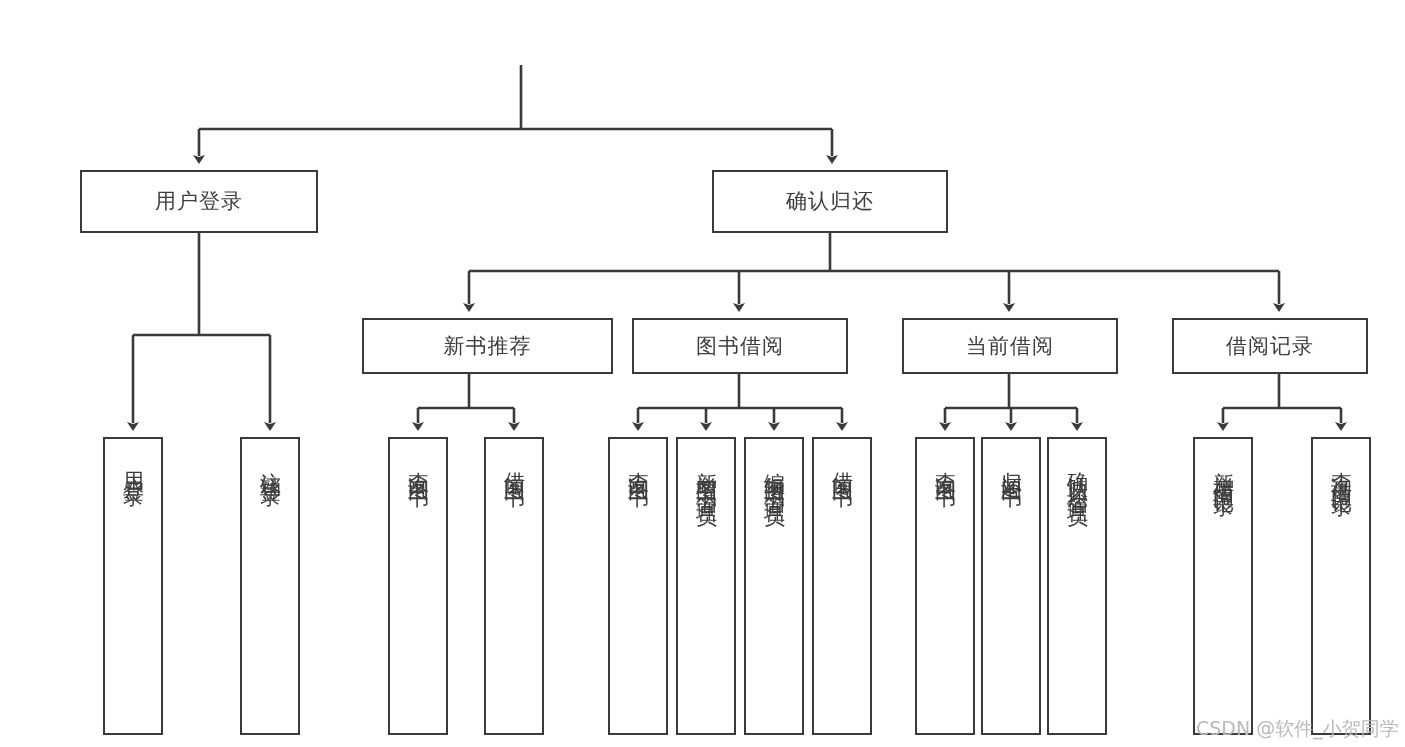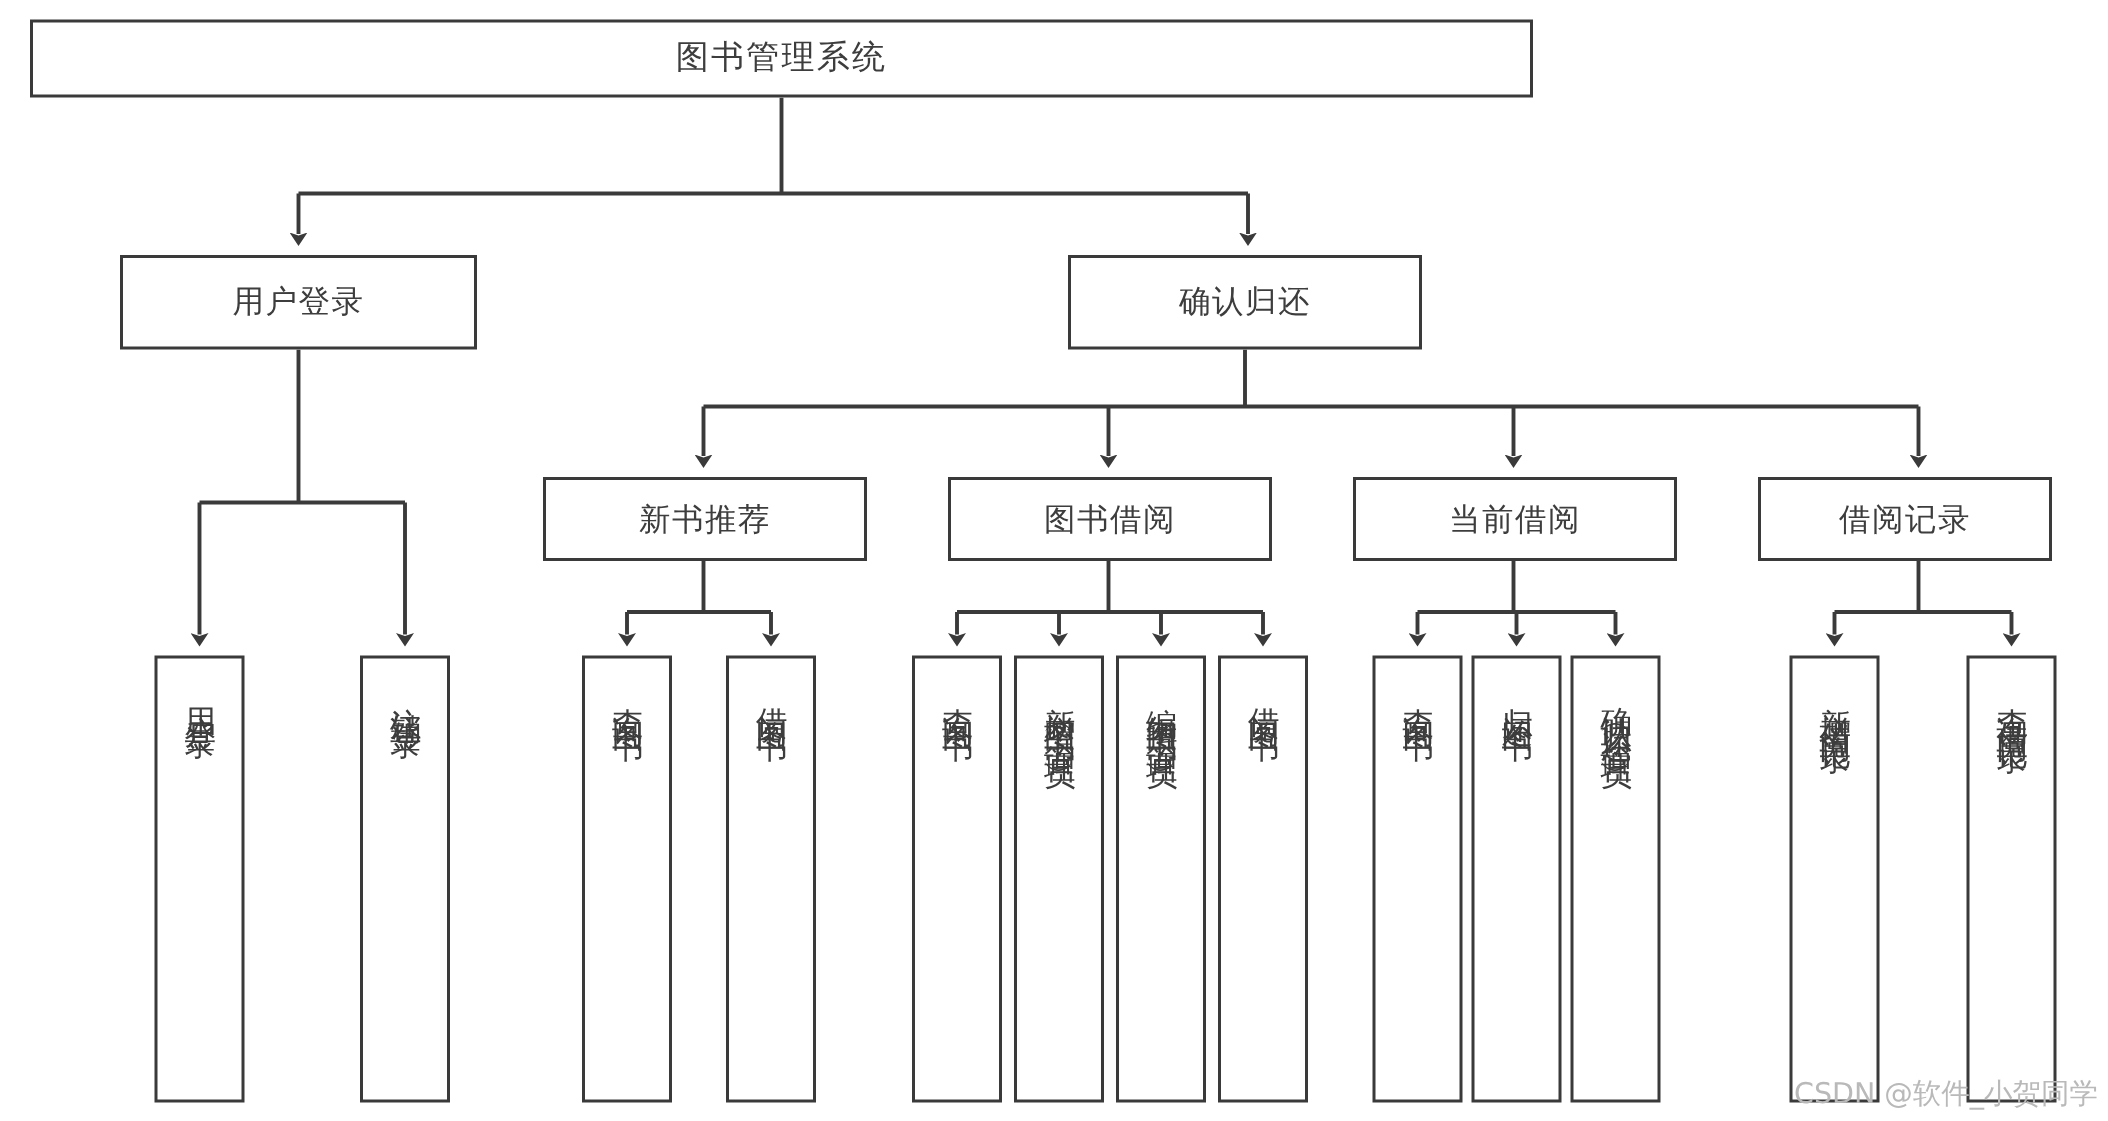--- a/index.html
+++ b/index.html
@@ -117,32 +117,29 @@
       <path d="M1011,408 L1011,423" marker-end="url(#arrow)"></path>
       <path d="M1077,408 L1077,423" marker-end="url(#arrow)"></path>
 
       <path d="M1279,374 L1279,408"></path>
       <path d="M1223,408 L1341,408"></path>
       <path d="M1223,408 L1223,423" marker-end="url(#arrow)"></path>
       <path d="M1341,408 L1341,423" marker-end="url(#arrow)"></path>
     </g>
   </svg>
 
-  <div class="node horiz title" style="left:20px; top:13px; width:1002px; height:52px;">
-    <span class="label">图书管理系统</span>
-  </div>
 
   <div class="node horiz" style="left:80px; top:170px; width:238px; height:63px;">
     <span class="label">用户登录</span>
   </div>
   <div class="node horiz" style="left:712px; top:170px; width:236px; height:63px;">
     <span class="label">确认归还</span>
   </div>
 
-  <div class="node horiz" style="left:362px; top:318px; width:216px; height:56px;">
+  <div class="node horiz" style="left:362px; top:318px; width:251px; height:56px;">
     <span class="label">新书推荐</span>
   </div>
   <div class="node horiz" style="left:902px; top:318px; width:216px; height:56px;">
     <span class="label">当前借阅</span>
   </div>
   <div class="node horiz" style="left:632px; top:318px; width:216px; height:56px;">
     <span class="label">图书借阅</span>
   </div>
   <div class="node horiz" style="left:1172px; top:318px; width:196px; height:56px;">
     <span class="label">借阅记录</span>

